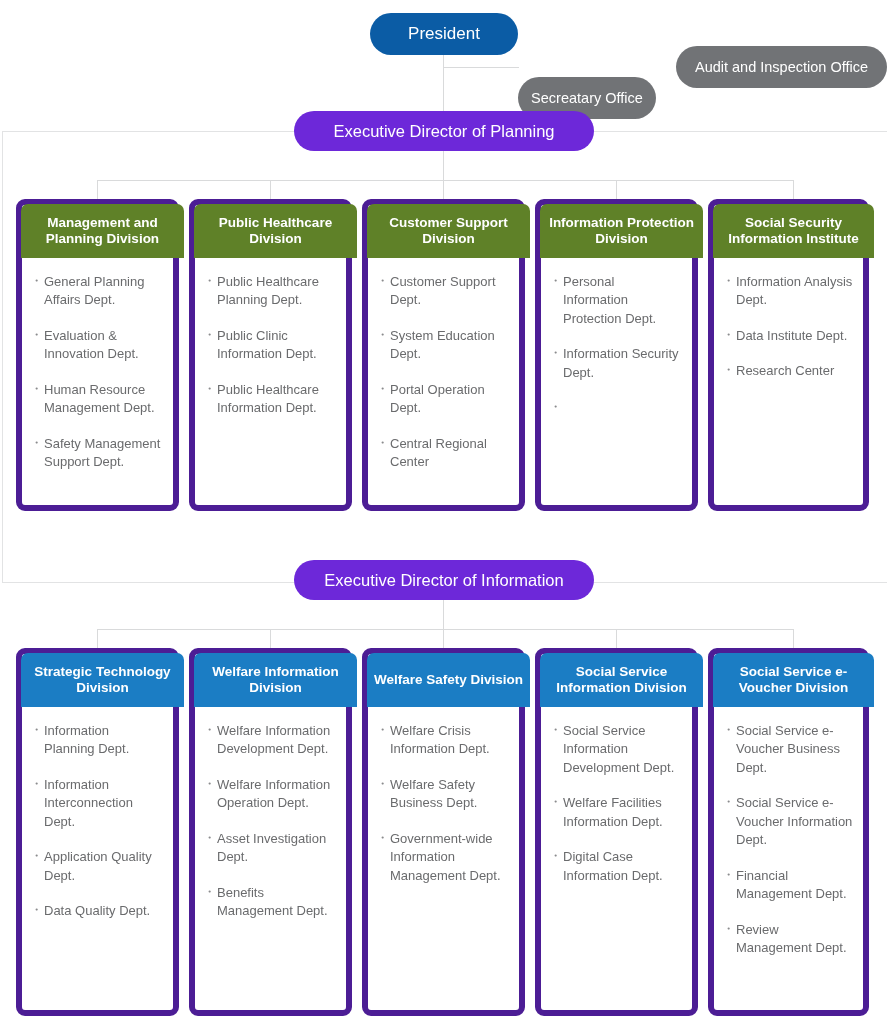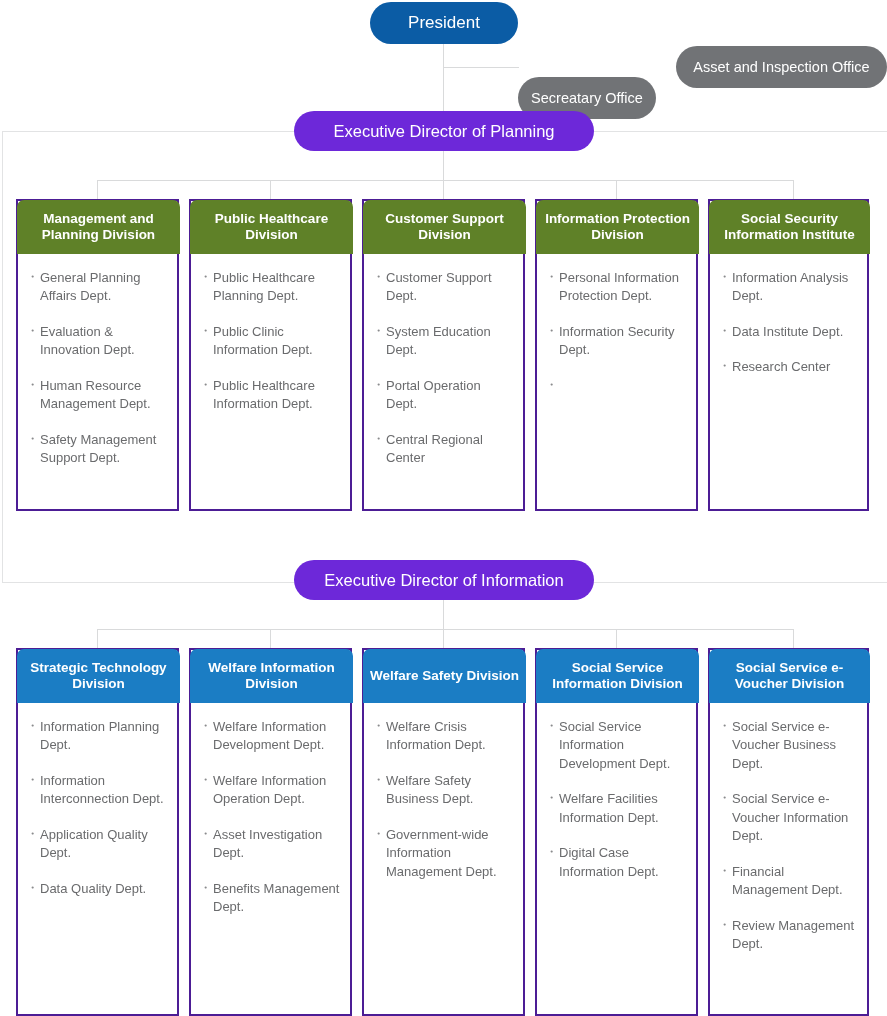--- a/index.html
+++ b/index.html
@@ -21,21 +21,21 @@
     display: flex;
     align-items: center;
     justify-content: center;
     border-radius: 999px;
     color: #ffffff;
     text-align: center;
     line-height: 1.15;
     white-space: nowrap;
     z-index: 5;
   }
-  .pill.president   { background: #0b5ca5; }
+  .pill.president   { background: #0b5ca5; margin-top: 11px; }
   .pill.support     { background: #717376; }
   .pill.exec        { background: #6d28d9; }
 
   #president-node {
     left: 370px; top: 2px; width: 148px; height: 42px;
     font-size: 17px;
   }
   #secretary-office-node {
     left: 518px; top: 46px; width: 138px; height: 42px;
     font-size: 14.5px;
@@ -65,22 +65,22 @@
     border: 1px solid #e2e3e4;
     z-index: 0;
   }
   #planning-frame { left: 2px; top: 131px; width: 980px; height: 452px; border-right: none; }
 
   
   .division {
     position: absolute;
     width: 163px;
     background: #ffffff;
-    border: 2px solid #4c1d95;
-    border-radius: 0;
+    border: 6px solid #4c1d95;
+    border-radius: 9px;
     z-index: 4;
     overflow: visible;
   }
   .division-header {
     border-radius: 7px 7px 0 0;
     color: #ffffff;
     font-size: 13.5px;
     font-weight: bold;
     line-height: 1.22;
     text-align: center;
@@ -155,21 +155,21 @@
 <div class="line vline" style="left:97px; top:629px; height:20px;"></div>
 <div class="line vline" style="left:270px; top:629px; height:20px;"></div>
 <div class="line vline" style="left:443px; top:629px; height:20px;"></div>
 <div class="line vline" style="left:616px; top:629px; height:20px;"></div>
 <div class="line vline" style="left:793px; top:629px; height:20px;"></div>
 
 <div class="pill president" id="president-node">President</div>
 
 <div class="pill support" id="secretary-office-node">Secreatary Office</div>
 
-<div class="pill support" id="audit-office-node">Asset and Inspection Office</div>
+<div class="pill support" id="audit-office-node">Audit and Inspection Office</div>
 
 <div class="pill exec" id="exec-planning-node">Executive Director of Planning</div>
 
 <div class="division green row1 col0">
   <div class="division-header">Management and Planning Division</div>
   <ul class="dept-list">
     <li><span class="bullet">・</span><span>General Planning Affairs Dept.</span></li>
     <li><span class="bullet">・</span><span>Evaluation &amp; Innovation Dept.</span></li>
     <li><span class="bullet">・</span><span>Human Resource Management Dept.</span></li>
     <li><span class="bullet">・</span><span>Safety Management Support Dept.</span></li>

